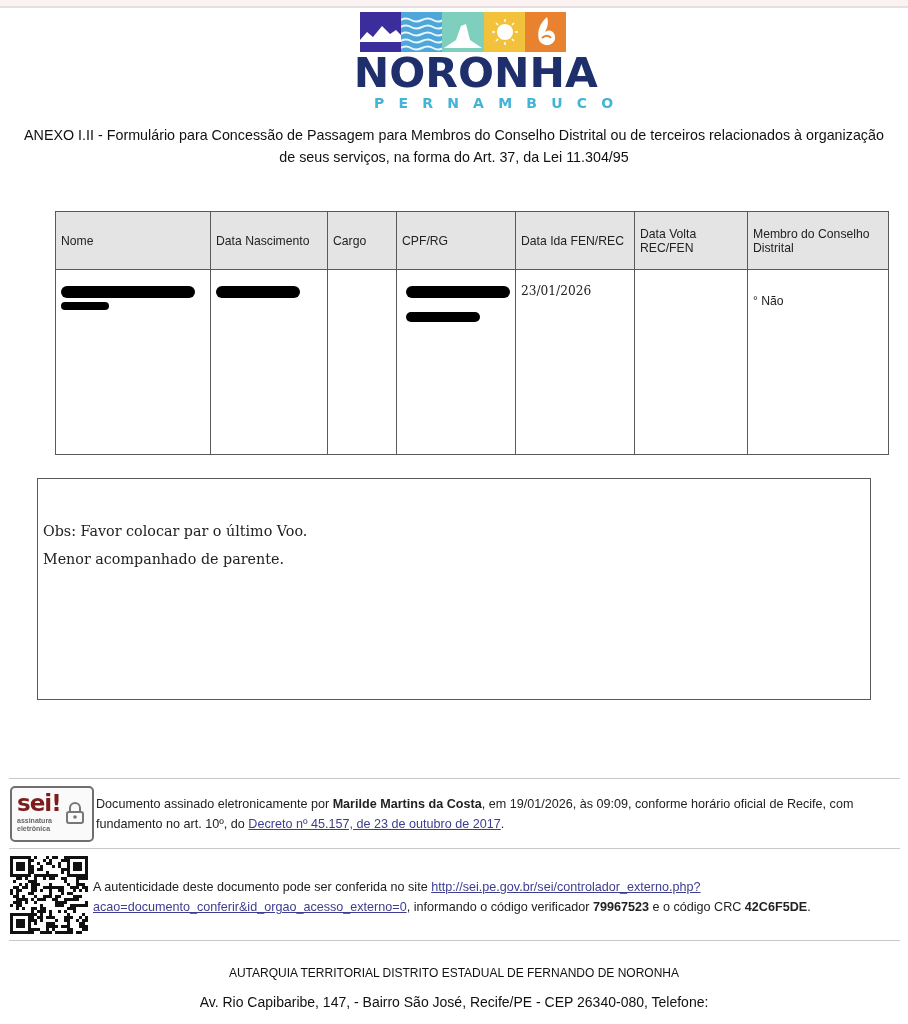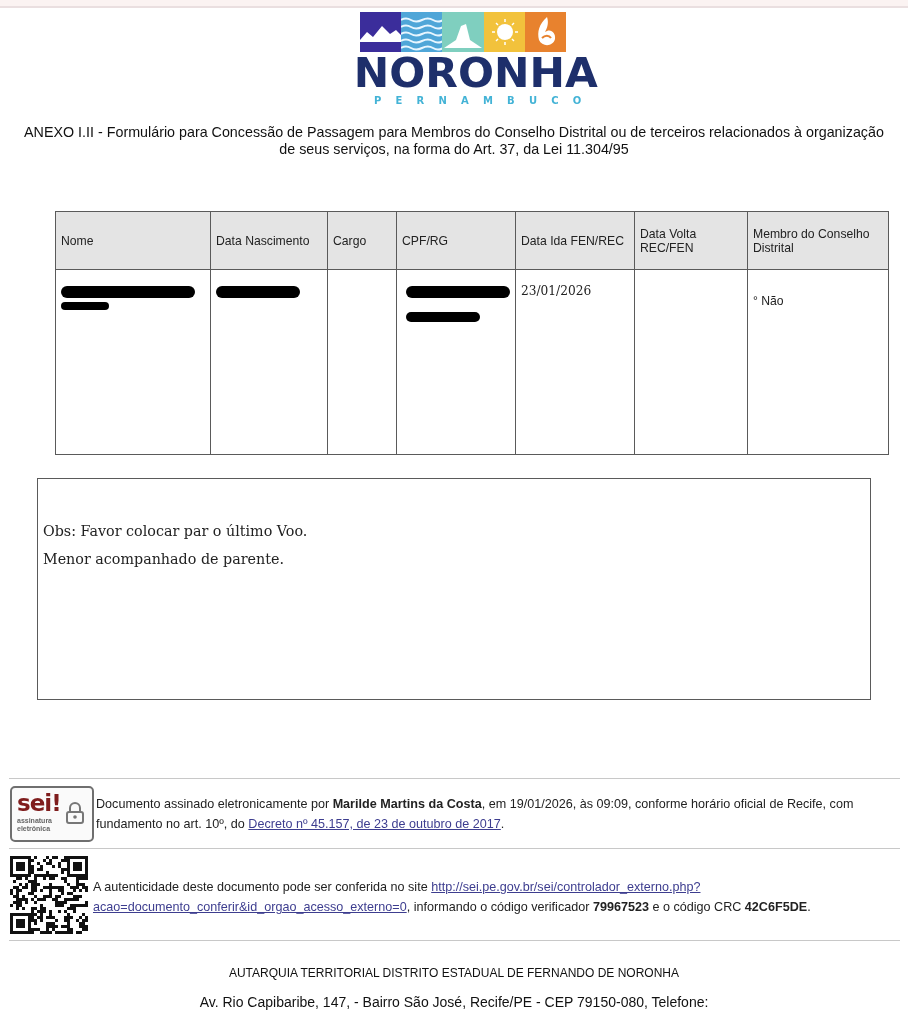--- a/index.html
+++ b/index.html
@@ -9,26 +9,26 @@
             background: #fbf3f2; border-bottom: 2px solid #eadfe0; }
 
   
   .logo { position: absolute; left: 360px; top: 12px; width: 206px; height: 96px; }
   .logo-tiles { display: flex; gap: 0; height: 40px; }
   .tile { width: 41.2px; height: 40px; position: relative; overflow: hidden; }
   .tile svg { position: absolute; left: 0; top: 0; }
   .logo-word { font-family: "DejaVu Sans", sans-serif; font-weight: bold; font-size: 40px;
                color: #1e2f6b; letter-spacing: 0px; line-height: 38px; text-align: center;
                margin-top: 2px; transform: scaleX(1.06); transform-origin: center; }
-  .logo-sub { font-family: "DejaVu Sans", sans-serif; font-size: 10px; font-weight: bold;
+  .logo-sub { font-family: "DejaVu Sans", sans-serif; font-size: 14px; font-weight: bold;
               color: #43b3d6; letter-spacing: 14.2px; text-align: center; margin-top: 3px;
               padding-left: 14px; }
 
   .title { position: absolute; left: 20px; top: 124px; width: 868px; text-align: center;
-           font-size: 14.3px; line-height: 17px; color: #111; }
+           font-size: 14.3px; line-height: 22px; color: #111; }
 
   table.grid { border-collapse: collapse; position: absolute; left: 37px; width: 834px; }
   table.grid td, table.grid th { border: 1.5px solid #5a5a5a; font-weight: normal; text-align: left;
            vertical-align: middle; font-size: 12.2px; color: #222; padding: 0 5px; }
   table.grid th { background: #e4e4e4; }
   #info { top: 211px; margin-left: 18px; }
   #info th { height: 57px; }
   #info td { height: 160px; vertical-align: top; padding-top: 14px; }
   .redact { display: block; background: #000; border-radius: 8px; }
   .serif { font-family: "DejaVu Serif", serif; font-size: 13.5px; color: #222; }
@@ -513,13 +513,13 @@
       <rect x="60" y="75" width="3" height="3" fill="#111"></rect>
       <rect x="66" y="75" width="3" height="3" fill="#111"></rect>
       <rect x="69" y="75" width="3" height="3" fill="#111"></rect>
     </svg>
   <div class="auth-text"><span>A autenticidade deste documento pode ser conferida no site </span><a class="link" href="#">http://sei.pe.gov.br/sei/controlador_externo.php?acao=documento_conferir&amp;id_orgao_acesso_externo=0</a><span>, informando o código verificador </span><b>79967523</b><span> e o código CRC </span><b>42C6F5DE</b><span>.</span></div>
 </div>
 
 <hr class="sep" style="top:940px">
 
 <div class="footer f1">AUTARQUIA TERRITORIAL DISTRITO ESTADUAL DE FERNANDO DE NORONHA</div>
-<div class="footer f2">Av. Rio Capibaribe, 147,  - Bairro São José, Recife/PE - CEP 79150-080, Telefone:</div>
+<div class="footer f2">Av. Rio Capibaribe, 147,  - Bairro São José, Recife/PE - CEP 26340-080, Telefone:</div>
 
 </body></html>

